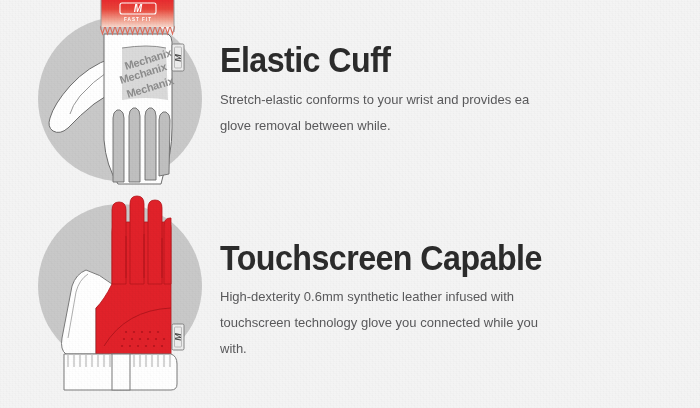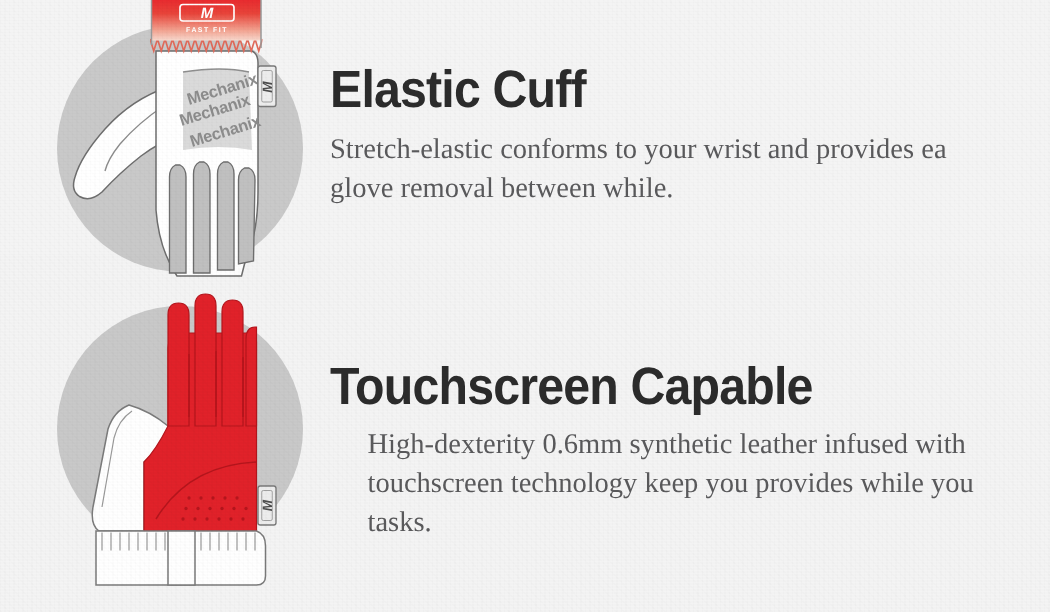--- a/index.html
+++ b/index.html
@@ -63,31 +63,30 @@
     font-size: 35px;
     line-height: 1;
     letter-spacing: -0.6px;
     transform: scaleX(.92);
     transform-origin: left center;
     white-space: nowrap;
   }
   .bodycopy {
     margin: 0;
     color: #5a5a5c;
-    font-size: 19px;
+    font-size: 13px;
     line-height: 26px;
     white-space: nowrap;
-    font-family: Liberation Serif, serif;
   }
   .bodycopy span { display: block; }
 
   #feature-elastic-cuff .headline { margin-top: 42px; }
   #feature-elastic-cuff .bodycopy { margin-top: 10px; }
   #feature-touchscreen .headline  { margin-top: 52px; }
-  #feature-touchscreen .bodycopy  { margin-top: 9px; margin-left: 25px; }
+  #feature-touchscreen .bodycopy  { margin-top: 9px; }
 </style>
 </head>
 <body>
 
 <div class="feature-panel" id="feature-elastic-cuff">
 
   <div class="art-col">
     <svg class="glove-art" width="220" height="204" viewBox="0 0 220 204">
       <defs>
         <linearGradient id="cuffGrad" x1="0" y1="0" x2="0" y2="1">
@@ -247,19 +246,19 @@
           <text x="178" y="152" text-anchor="middle" fill="#4d4d4d" font-family="'Liberation Sans', sans-serif" font-size="9" font-weight="700" font-style="italic" transform="rotate(-90 178 149)">M</text>
         </g>
       </g>
     </svg>
   </div>
 
   <div class="text-col">
     <h2 class="headline">Touchscreen Capable</h2>
     <p class="bodycopy">
       <span>High-dexterity 0.6mm synthetic leather infused with</span>
-      <span>touchscreen technology keep you provides while you</span>
-      <span>tasks.</span>
+      <span>touchscreen technology glove you connected while you</span>
+      <span>with.</span>
     </p>
   </div>
 </div>
 
 <div id="noise-overlay"></div>
 
 </body></html>

